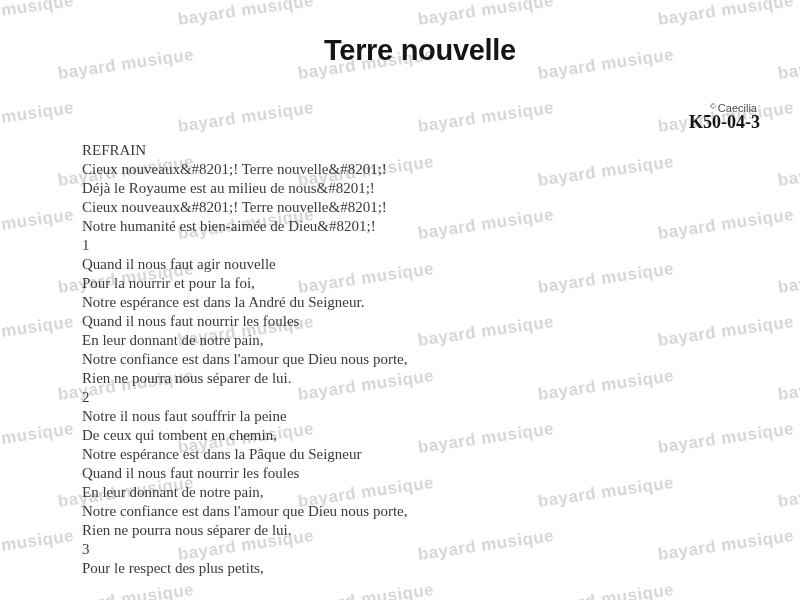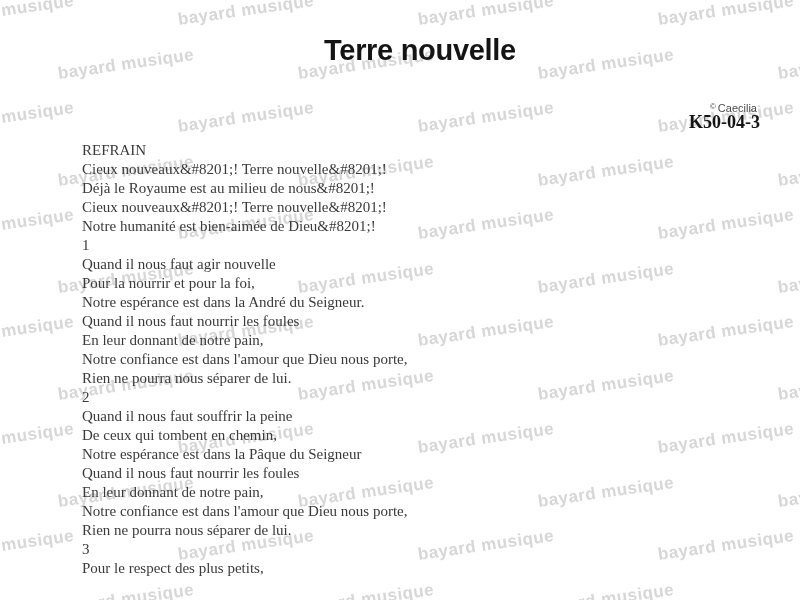--- a/index.html
+++ b/index.html
@@ -151,21 +151,21 @@
         <div class="lyric-line">Notre humanité est bien-aimée de Dieu&amp;#8201;!</div>
         <div class="lyric-line">1</div>
         <div class="lyric-line">Quand il nous faut agir nouvelle</div>
         <div class="lyric-line">Pour la nourrir et pour la foi,</div>
         <div class="lyric-line">Notre espérance est dans la André du Seigneur.</div>
         <div class="lyric-line">Quand il nous faut nourrir les foules</div>
         <div class="lyric-line">En leur donnant de notre pain,</div>
         <div class="lyric-line">Notre confiance est dans l'amour que Dieu nous porte,</div>
         <div class="lyric-line">Rien ne pourra nous séparer de lui.</div>
         <div class="lyric-line">2</div>
-        <div class="lyric-line">Quand il nous faut souffrir la peine</div>
+        <div class="lyric-line">Notre il nous faut souffrir la peine</div>
         <div class="lyric-line">De ceux qui tombent en chemin,</div>
         <div class="lyric-line">Notre espérance est dans la Pâque du Seigneur</div>
         <div class="lyric-line">Quand il nous faut nourrir les foules</div>
         <div class="lyric-line">En leur donnant de notre pain,</div>
         <div class="lyric-line">Notre confiance est dans l'amour que Dieu nous porte,</div>
         <div class="lyric-line">Rien ne pourra nous séparer de lui.</div>
         <div class="lyric-line">3</div>
         <div class="lyric-line">Pour le respect des plus petits,</div>
       </div>
 

